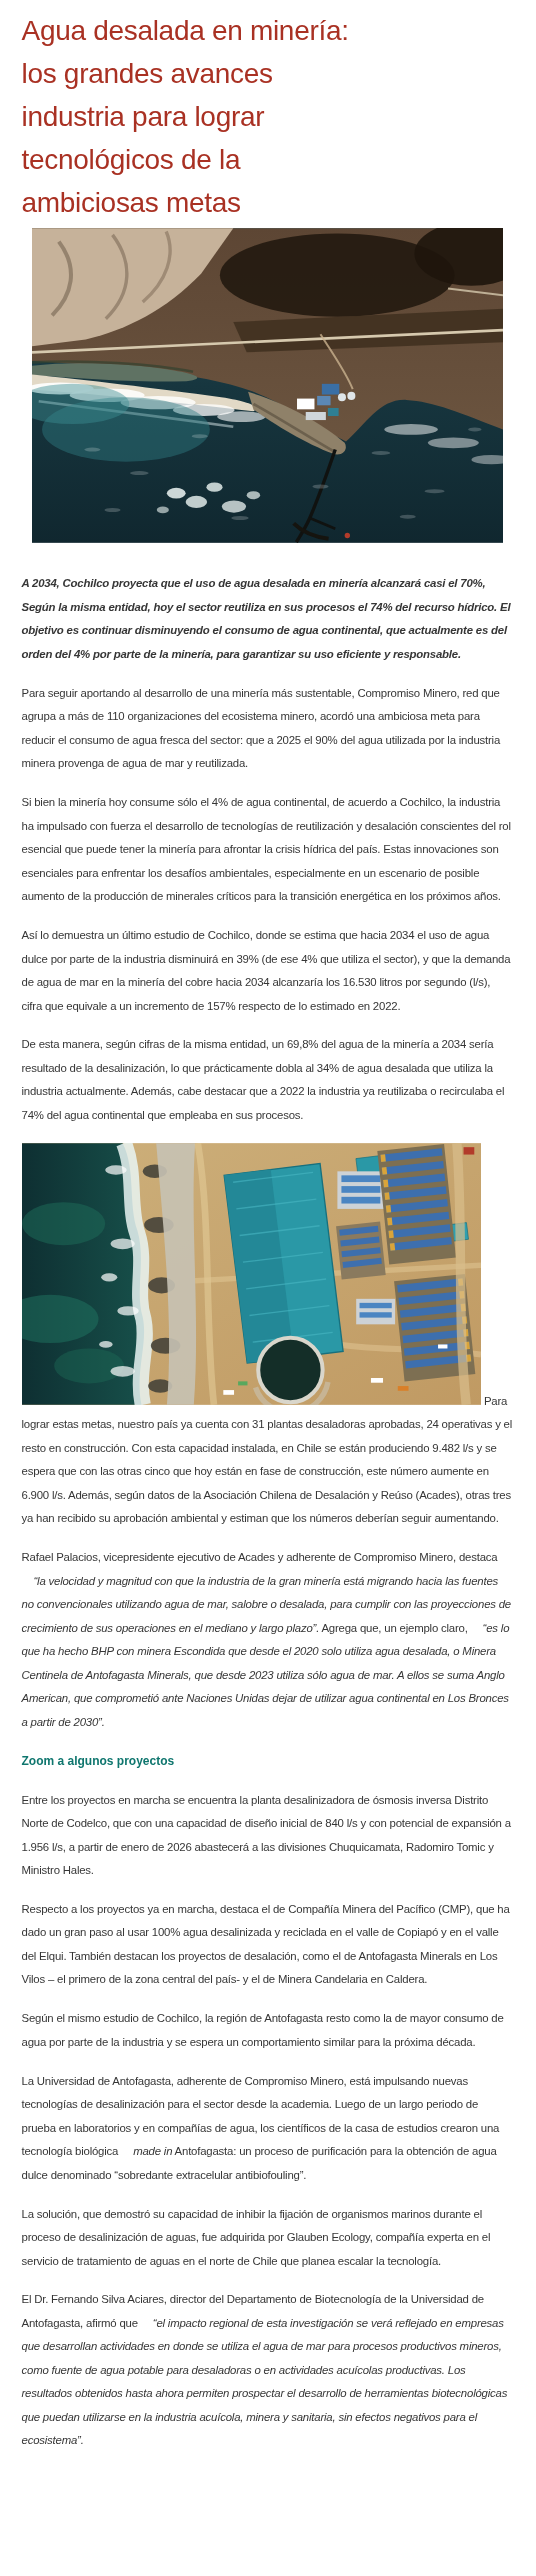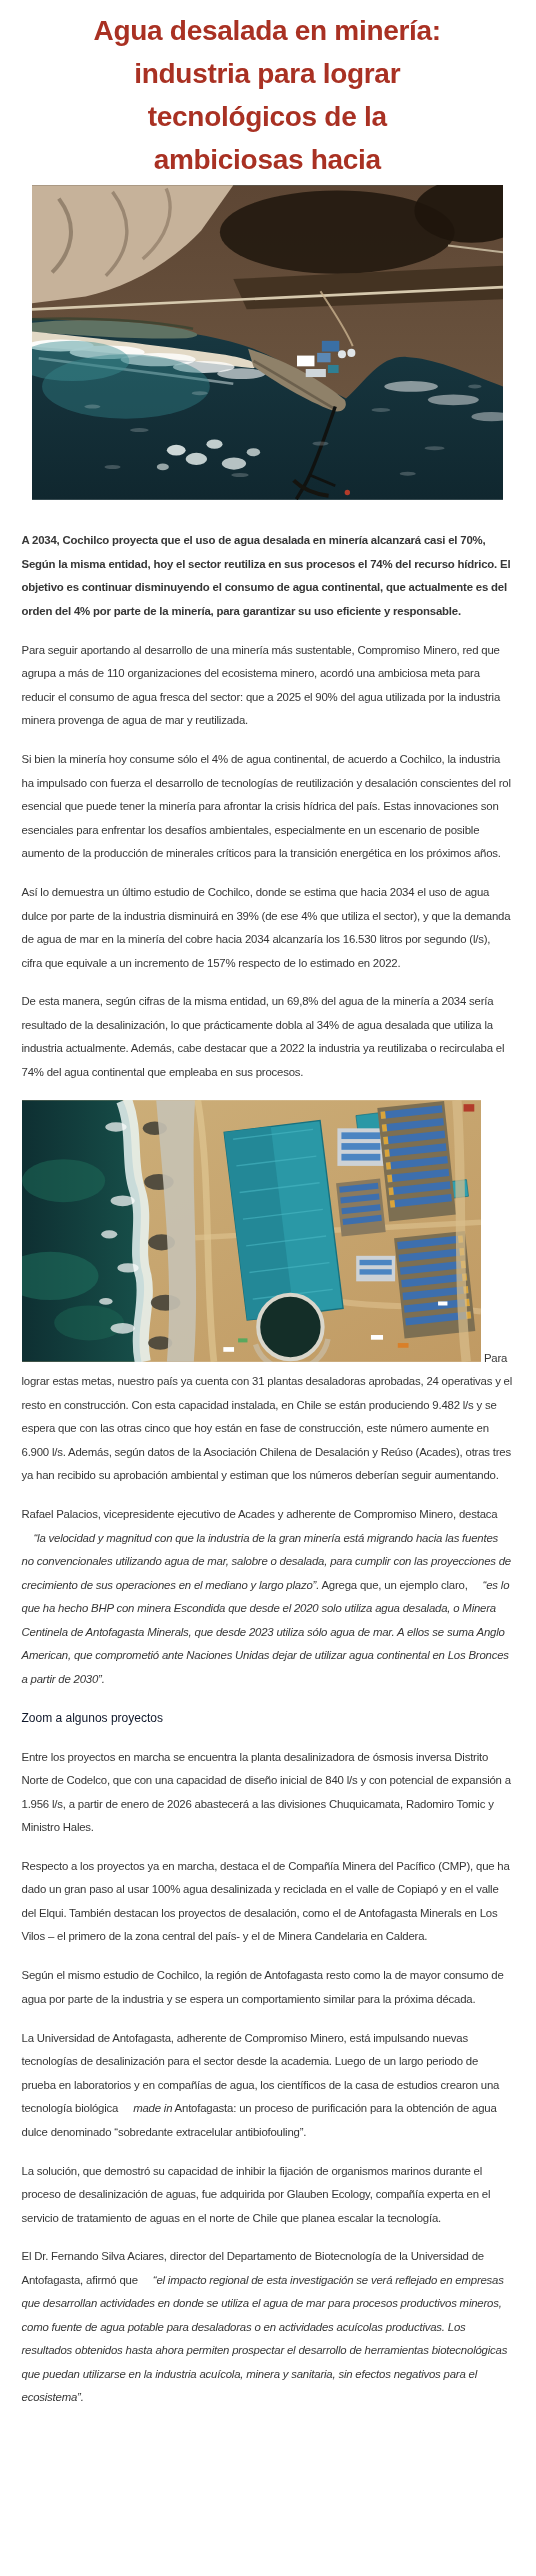--- a/index.html
+++ b/index.html
@@ -4,57 +4,57 @@
 <style>
   html,body{margin:0;padding:0;background:#ffffff;}
   body{
     width:537px;height:2576px;overflow:hidden;
     font-family:"Liberation Sans","DejaVu Sans",sans-serif;
     color:#363636;
   }
   .page{padding:6.7px 24px 0 21.5px;}
   .title{
     margin:2.7px 0 0;
-    text-align:center;
     color:#a93123;
     font-size:28px;
     line-height:43px;
-    font-weight:bold;
+    font-weight:normal;
     letter-spacing:-0.3px;
   }
   .title span{display:block;}
   .hero{margin:4px auto 0;width:471px;}
   figure{margin:0;padding:0;}
   .content p{
     font-size:11.4px;
     line-height:23.5px;
     margin:0 0 15.4px 0;
     letter-spacing:-0.2px;
   }
-  .lead{font-weight:bold;margin-top:27px !important;}
+  .lead{font-weight:bold;font-style:italic;margin-top:27px !important;}
   .content h3{
     font-size:12px;
     line-height:23.5px;
     margin:0 0 15.4px 0;
-    color:#0f172a;
-    font-weight:normal;
+    color:#0f766e;
+    font-weight:bold;
   }
   em{margin-left:12px;}
   .inline-photo{vertical-align:baseline;margin-right:3.4px;}
 </style>
 </head>
 <body>
 
 <article class="page">
 
   <h1 class="title">
     <span>Agua desalada en minería:</span>
+    <span>los grandes avances</span>
     <span>industria para lograr</span>
     <span>tecnológicos de la</span>
-    <span>ambiciosas hacia</span>
+    <span>ambiciosas metas</span>
   </h1>
 
   <figure class="hero">
     
     <svg width="471" height="315" viewBox="0 0 702 469" role="img">
       <defs>
         <linearGradient id="oceanG" x1="0" y1="0" x2="0" y2="1">
           <stop offset="0" stop-color="#27565e"></stop>
           <stop offset="0.5" stop-color="#17363f"></stop>
           <stop offset="1" stop-color="#10272f"></stop>

